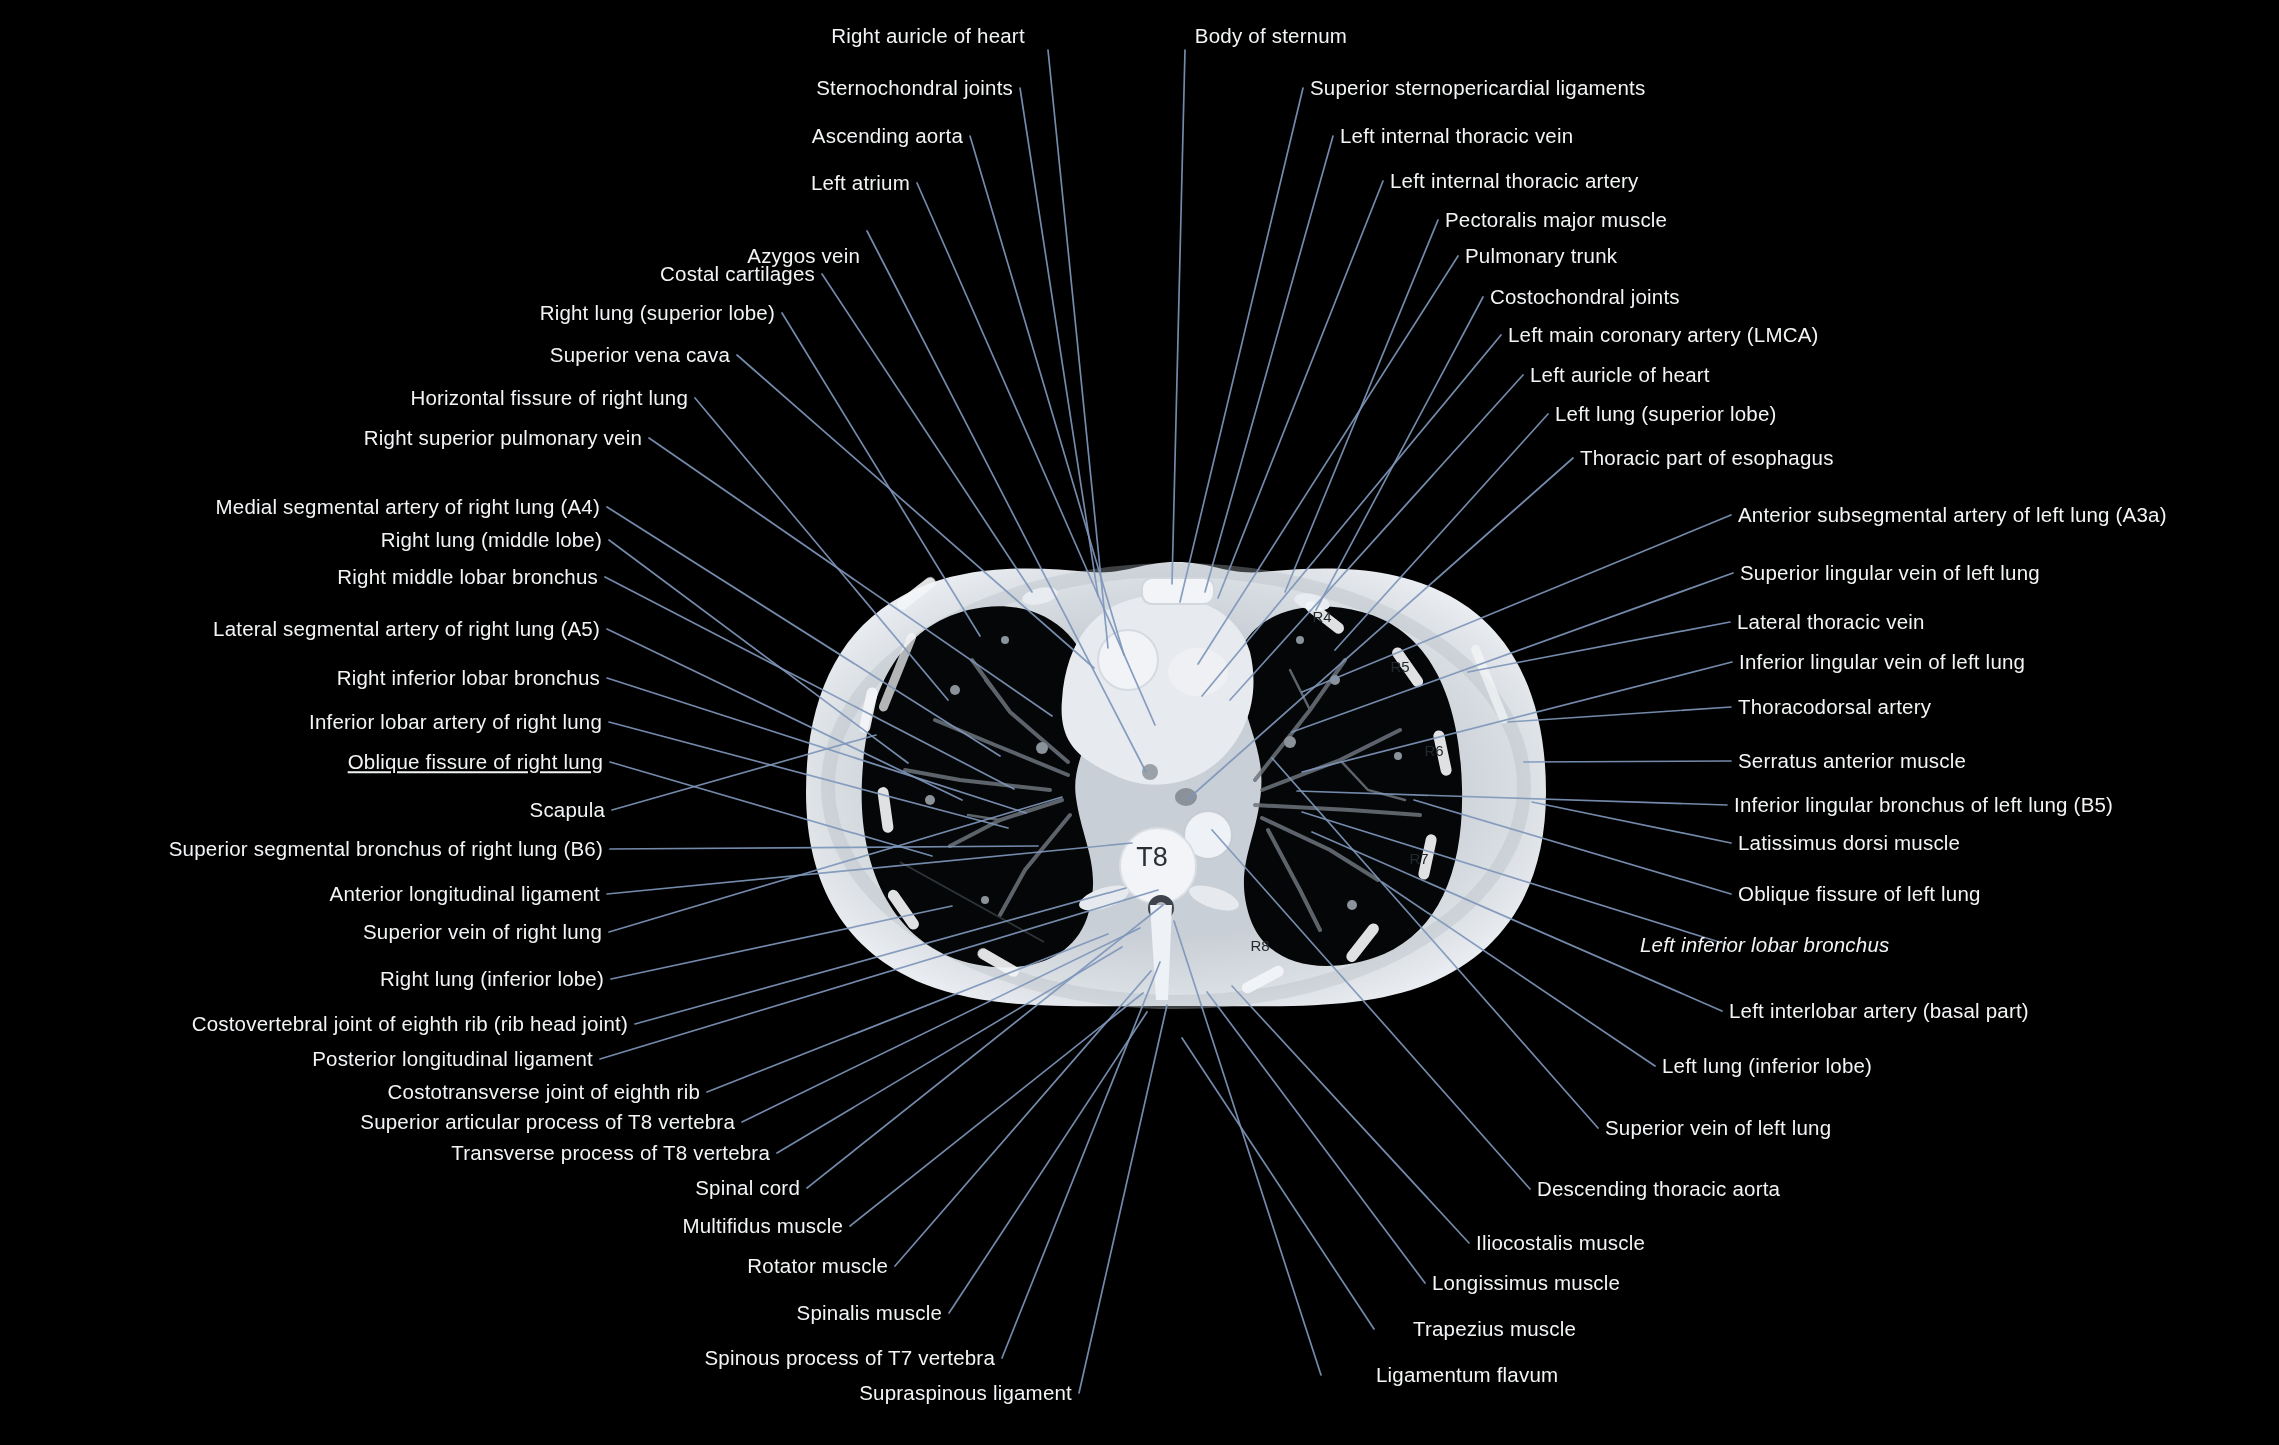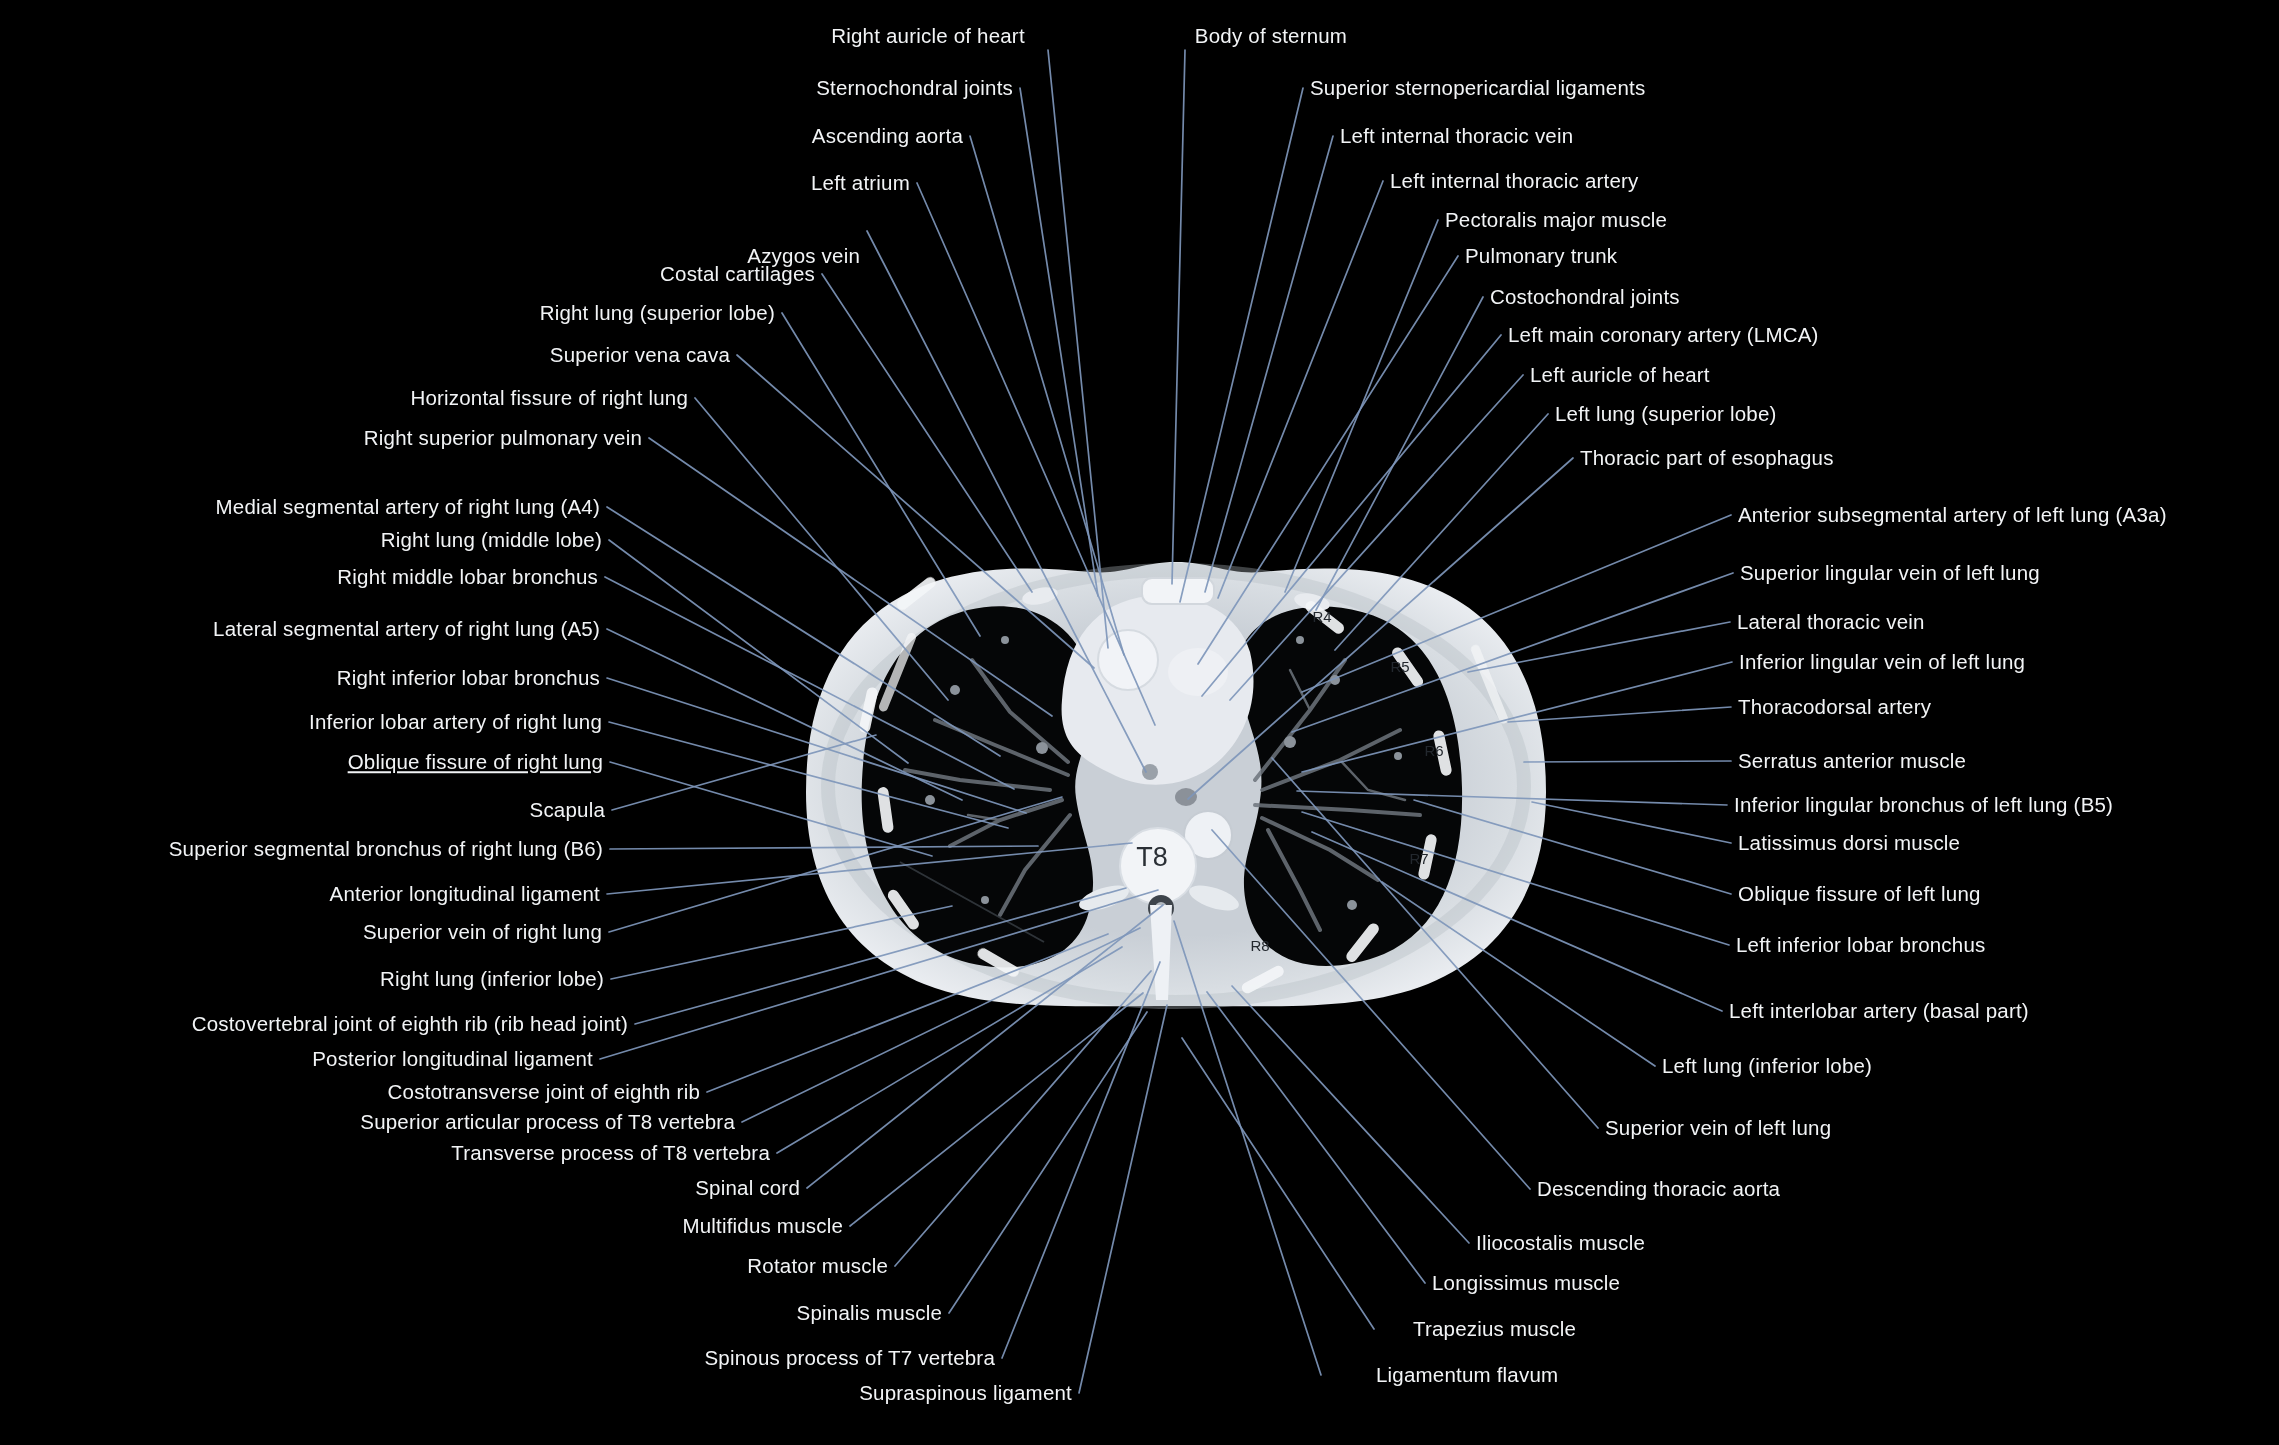--- a/index.html
+++ b/index.html
@@ -279,21 +279,21 @@
     <div class="anat-label" style="left: 1580px; top: 458px; transform: translate(0px, -50%);">Thoracic part of esophagus</div>
     <div class="anat-label" style="left: 1738px; top: 515px; transform: translate(0px, -50%);">Anterior subsegmental artery of left lung (A3a)</div>
     <div class="anat-label" style="left: 1740px; top: 573px; transform: translate(0px, -50%);">Superior lingular vein of left lung</div>
     <div class="anat-label" style="left: 1737px; top: 622px; transform: translate(0px, -50%);">Lateral thoracic vein</div>
     <div class="anat-label" style="left: 1739px; top: 662px; transform: translate(0px, -50%);">Inferior lingular vein of left lung</div>
     <div class="anat-label" style="left: 1738px; top: 707px; transform: translate(0px, -50%);">Thoracodorsal artery</div>
     <div class="anat-label" style="left: 1738px; top: 761px; transform: translate(0px, -50%);">Serratus anterior muscle</div>
     <div class="anat-label" style="left: 1734px; top: 805px; transform: translate(0px, -50%);">Inferior lingular bronchus of left lung (B5)</div>
     <div class="anat-label" style="left: 1738px; top: 843px; transform: translate(0px, -50%);">Latissimus dorsi muscle</div>
     <div class="anat-label" style="left: 1738px; top: 894px; transform: translate(0px, -50%);">Oblique fissure of left lung</div>
-    <div class="anat-label" style="left: 1736px; top: 945px; transform: translate(0px, -50%);">Left inferior lobar bronchus</div>
+    <div class="anat-label" style="left: 1640px; top: 945px; transform: translate(0px, -50%); font-style: italic;">Left inferior lobar bronchus</div>
     <div class="anat-label" style="left: 1729px; top: 1011px; transform: translate(0px, -50%);">Left interlobar artery (basal part)</div>
     <div class="anat-label" style="left: 1662px; top: 1066px; transform: translate(0px, -50%);">Left lung (inferior lobe)</div>
     <div class="anat-label" style="left: 1605px; top: 1128px; transform: translate(0px, -50%);">Superior vein of left lung</div>
     <div class="anat-label" style="left: 1537px; top: 1189px; transform: translate(0px, -50%);">Descending thoracic aorta</div>
     <div class="anat-label" style="left: 1476px; top: 1243px; transform: translate(0px, -50%);">Iliocostalis muscle</div>
     <div class="anat-label" style="left: 1432px; top: 1283px; transform: translate(0px, -50%);">Longissimus muscle</div>
     <div class="anat-label" style="left: 1381px; top: 1329px; transform: translate(0px, -50%); margin-left: 32px;">Trapezius muscle</div>
     <div class="anat-label" style="left: 1376px; top: 1375px; transform: translate(0px, -50%);">Ligamentum flavum</div>
   </div>
 

